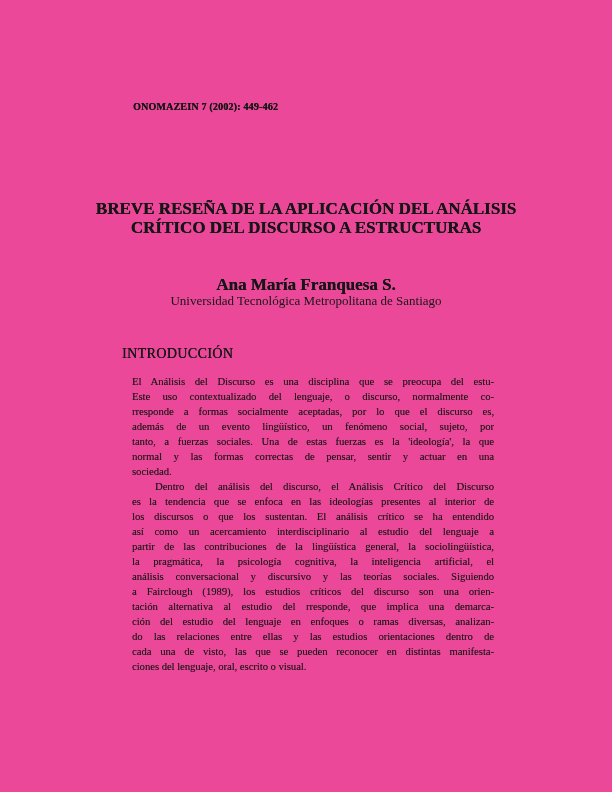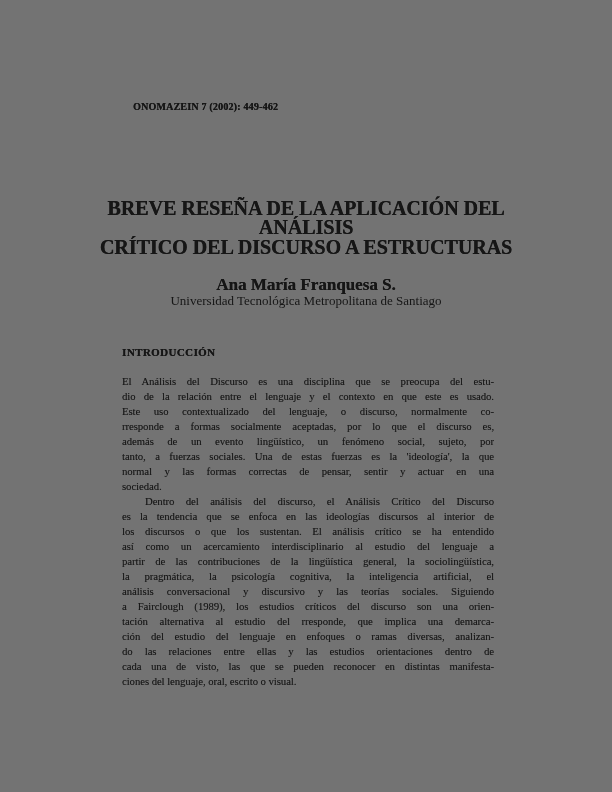--- a/index.html
+++ b/index.html
@@ -1,21 +1,21 @@
 <!DOCTYPE html>
 <html><head>
 <meta charset="utf-8">
 <style>
   html, body { margin: 0; padding: 0; }
   body { width: 612px; height: 792px; background: #ffffff; }
   .page {
     position: relative;
     width: 612px;
     height: 792px;
-    background: #737373;
+    background: #ec4899;
     font-family: "Liberation Serif", serif;
     color: #161616;
     overflow: hidden;
   }
   .running-header {
     position: absolute;
     left: 133px;
     top: 101px;
     font-size: 10px;
     font-weight: bold;
@@ -23,21 +23,21 @@
     text-shadow: 0.2px 0 0 currentColor;
     white-space: nowrap;
   }
   .title {
     position: absolute;
     left: 61px;
     top: 199px;
     width: 490px;
     text-align: center;
     font-weight: bold;
-    font-size: 20px;
+    font-size: 17px;
     line-height: 19.4px;
     text-shadow: 0.3px 0 0 currentColor;
   }
   .author {
     position: absolute;
     left: 61px;
     top: 275px;
     width: 490px;
     text-align: center;
     font-weight: bold;
@@ -49,38 +49,39 @@
     left: 61px;
     top: 293px;
     width: 490px;
     text-align: center;
     font-size: 13px;
   }
   .section-heading {
     position: absolute;
     left: 122px;
     top: 346px;
-    font-size: 11px;
-    font-weight: bold;
+    font-size: 14px;
+    font-weight: normal;
     letter-spacing: 0.4px;
     text-shadow: 0.2px 0 0 currentColor;
   }
   .body-text {
     position: absolute;
     left: 122px;
     top: 374px;
     width: 372px;
     font-size: 10.7px;
     letter-spacing: -0.05px;
     text-shadow: 0.15px 0 0 rgba(0,0,0,0.35);
   }
   .ln {
     height: 15px;
     line-height: 15px;
     overflow: hidden;
+    margin-left: 10px;
   }
   .j { text-align: justify; }
   .j::after {
     content: "";
     display: inline-block;
     width: 100%;
     height: 0;
   }
   .ind { text-indent: 23px; }
 </style>
@@ -97,29 +98,28 @@
   </div>
 
   <div class="author">Ana María Franquesa S.</div>
 
   <div class="affiliation">Universidad Tecnológica Metropolitana de Santiago</div>
 
   <div class="section-heading">INTRODUCCIÓN</div>
 
   <div class="body-text">
     <div class="ln j">El Análisis del Discurso es una disciplina que se preocupa del estu-</div>
-    <div class="ln j">dio de la relación entre el lenguaje y el contexto en que este es usado.</div>
     <div class="ln j">Este uso contextualizado del lenguaje, o discurso, normalmente co-</div>
     <div class="ln j">rresponde a formas socialmente aceptadas, por lo que el discurso es,</div>
     <div class="ln j">además de un evento lingüístico, un fenómeno social, sujeto, por</div>
     <div class="ln j">tanto, a fuerzas sociales. Una de estas fuerzas es la 'ideología', la que</div>
     <div class="ln j">normal y las formas correctas de pensar, sentir y actuar en una</div>
     <div class="ln">sociedad.</div>
     <div class="ln j ind">Dentro del análisis del discurso, el Análisis Crítico del Discurso</div>
-    <div class="ln j">es la tendencia que se enfoca en las ideologías discursos al interior de</div>
+    <div class="ln j">es la tendencia que se enfoca en las ideologías presentes al interior de</div>
     <div class="ln j">los discursos o que los sustentan. El análisis crítico se ha entendido</div>
     <div class="ln j">así como un acercamiento interdisciplinario al estudio del lenguaje a</div>
     <div class="ln j">partir de las contribuciones de la lingüística general, la sociolingüística,</div>
     <div class="ln j">la pragmática, la psicología cognitiva, la inteligencia artificial, el</div>
     <div class="ln j">análisis conversacional y discursivo y las teorías sociales. Siguiendo</div>
     <div class="ln j">a Fairclough (1989), los estudios críticos del discurso son una orien-</div>
     <div class="ln j">tación alternativa al estudio del rresponde, que implica una demarca-</div>
     <div class="ln j">ción del estudio del lenguaje en enfoques o ramas diversas, analizan-</div>
     <div class="ln j">do las relaciones entre ellas y las estudios orientaciones dentro de</div>
     <div class="ln j">cada una de visto, las que se pueden reconocer en distintas manifesta-</div>

